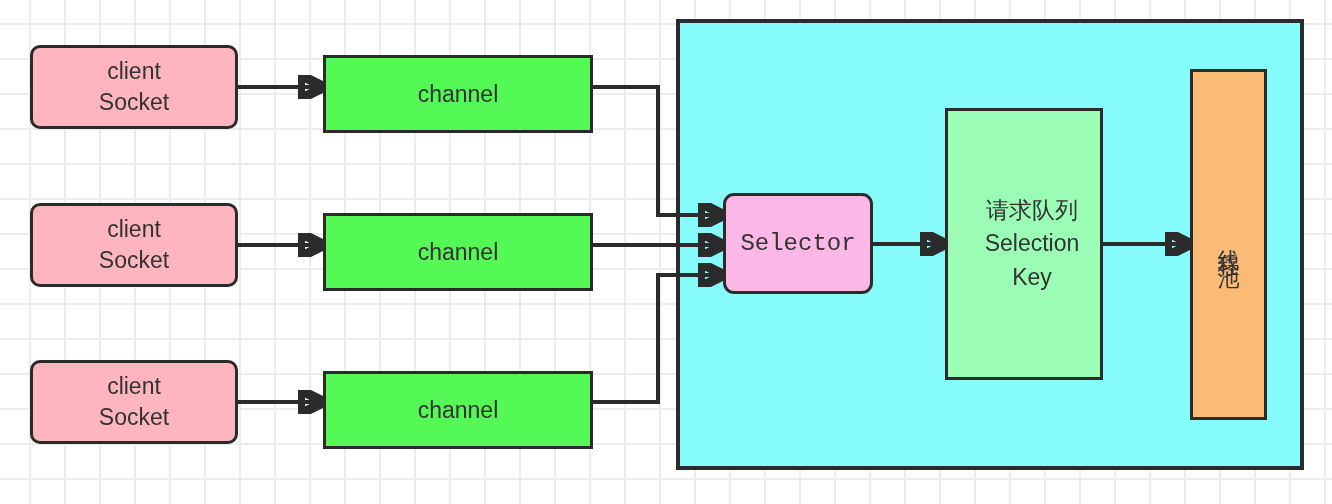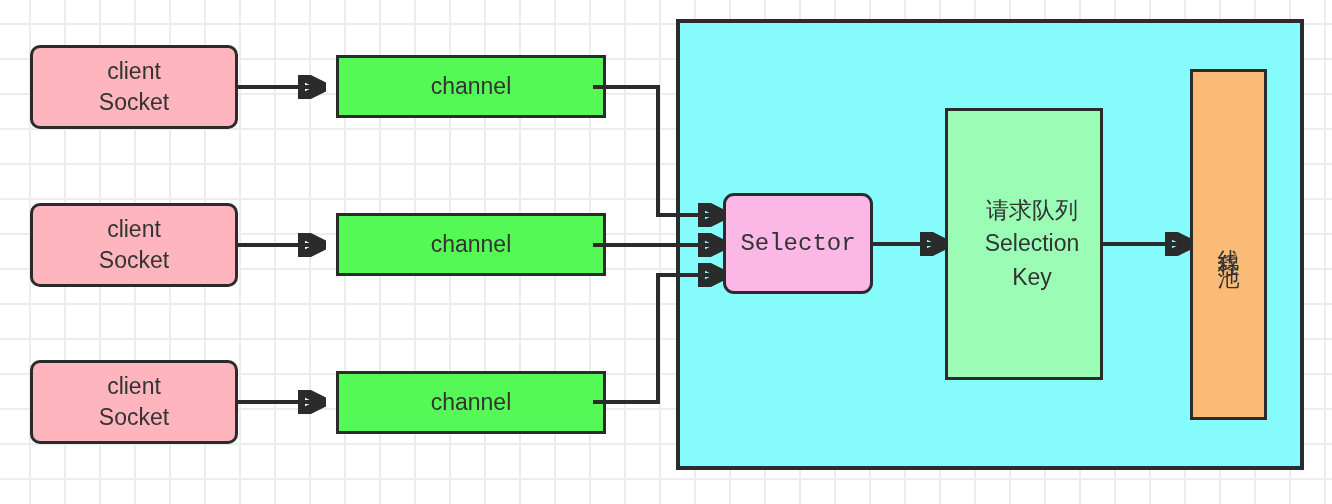--- a/index.html
+++ b/index.html
@@ -39,21 +39,21 @@
   .client-socket{
     left:30px;width:208px;height:84px;
     background:var(--client-fill);
     border-radius:10px;
     font-size:23px;line-height:1.35;
   }
   .client-socket.row-1{top:45px;}
   .client-socket.row-2{top:203px;}
   .client-socket.row-3{top:360px;}
   .channel{
-    left:336px;width:270px;height:63px;
+    left:323px;width:270px;height:78px;
     background:var(--channel-fill);
     font-size:23px;
   }
   .channel.row-1{top:55px;}
   .channel.row-2{top:213px;}
   .channel.row-3{top:371px;}
   .server-box{
     position:absolute;
     left:676px;top:19px;width:628px;height:451px;
     background:var(--server-fill);

